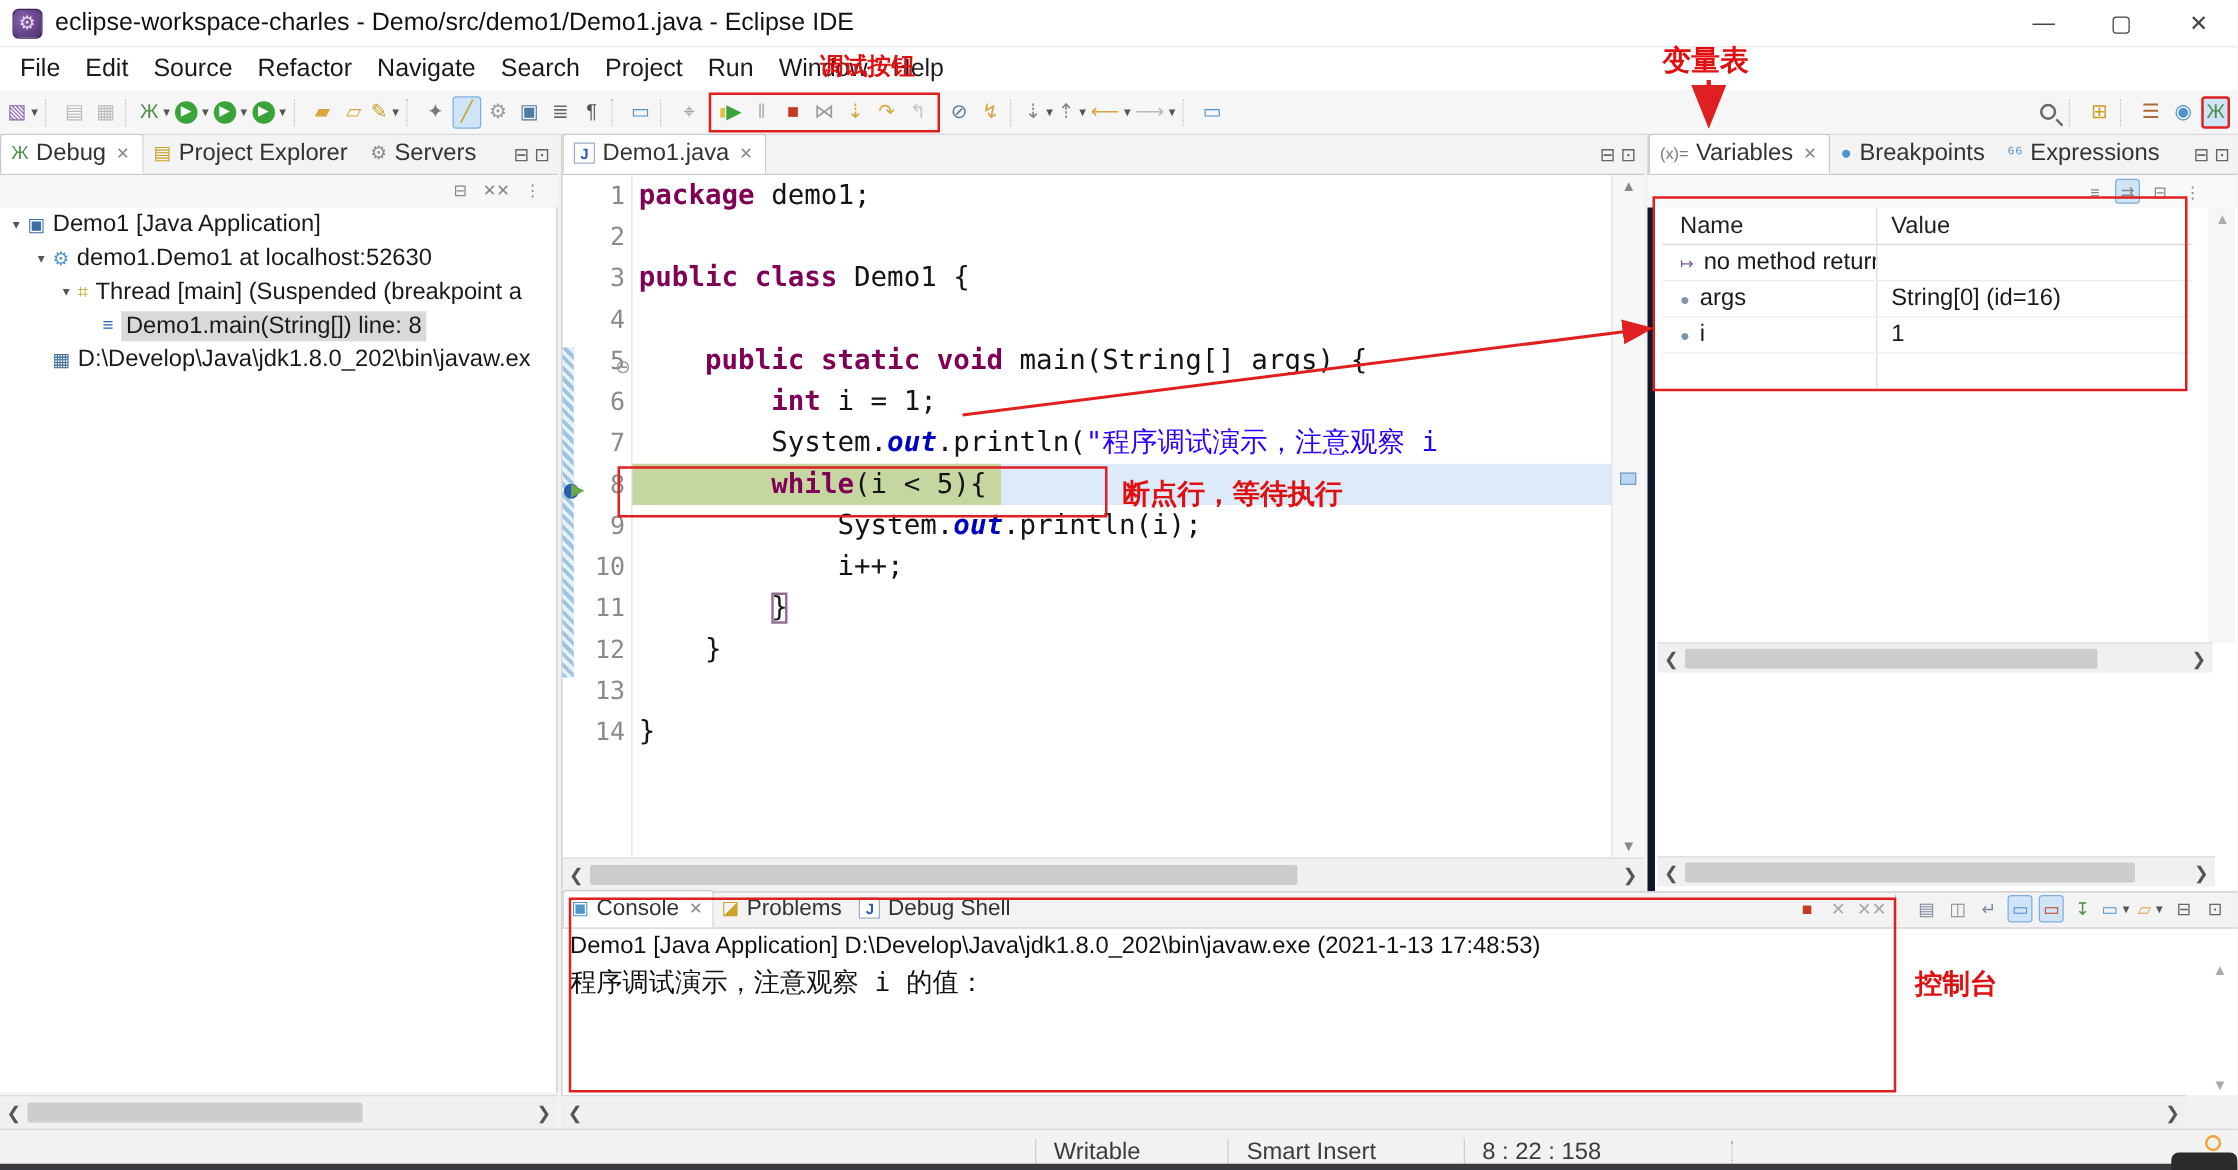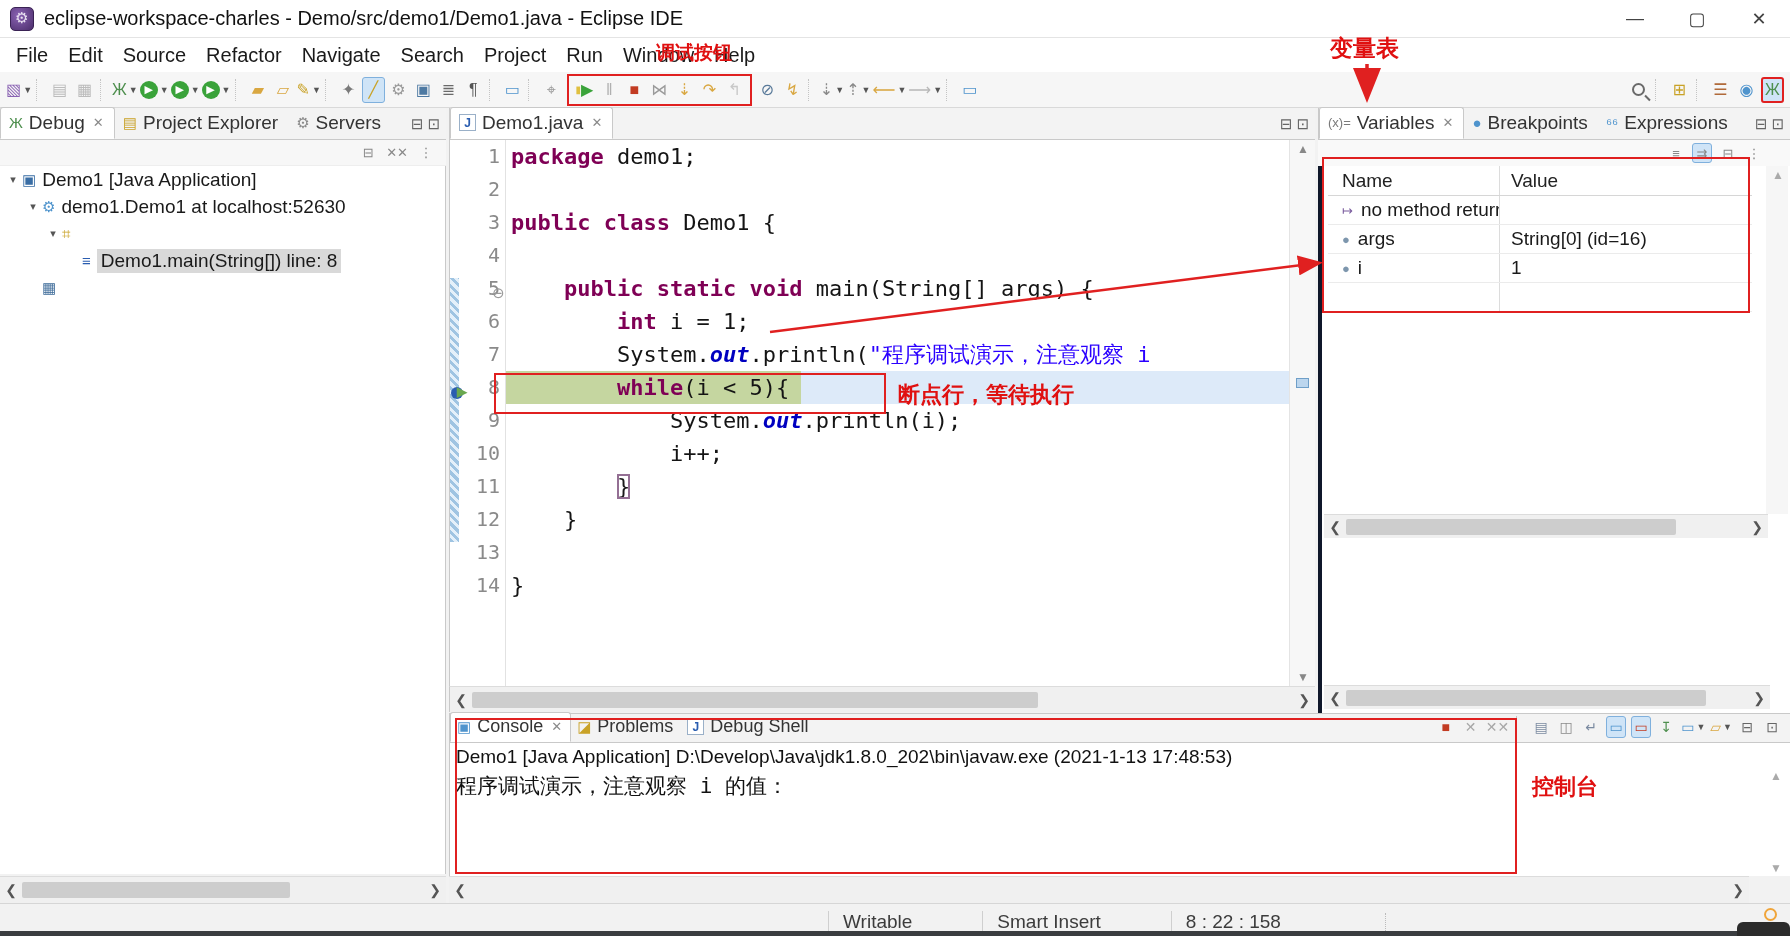--- a/index.html
+++ b/index.html
@@ -75,21 +75,21 @@
   #fold-5 { left:492px; top:284px; color:#9a9a9a; font-size:15px; }
   #editor-vscroll { left:1289px; top:140px; width:26px; height:546px; background:#f7f7f7; border-left:1px solid #e4e4e4; }
   #editor-vscroll .up { position:absolute; top:2px; left:7px; color:#888; font-size:12px; }
   #editor-vscroll .down { position:absolute; bottom:2px; left:7px; color:#888; font-size:12px; }
   #ov-marker { position:absolute; left:6px; top:238px; width:13px; height:10px; background:#bcd6ee; border:1px solid #6f9fc8; }
   #editor-hscroll { left:449px; top:686px; width:866px; height:26px; border-left:1px solid #c9c9c9; }
 
   
   #right-tabs { left:1318px; top:108px; width:472px; height:32px; border-left:1px solid #c9c9c9; }
   #right-toolbar { left:1318px; top:140px; width:472px; height:26px; background:#f9f9f9; display:flex; justify-content:flex-end; align-items:center; gap:6px; padding-right:26px; color:#888; font-size:14px; }
-  #right-body { left:1318px; top:166px; width:472px; height:547px; background:#fff; border-left:4px solid #0f172a; }
+  #right-body { left:1318px; top:166px; width:472px; height:547px; background:#fff; border-left:6px solid #0f172a; }
   #vars-table { position:absolute; left:6px; top:0px; width:424px; }
   .vrow { height:29px; display:flex; align-items:center; border-bottom:1px solid #ebebeb; font-size:19px; position:relative; }
   .vrow.head { height:30px; border-bottom:1px solid #d6d6d6; color:#222; }
   .vrow .coldiv { position:absolute; left:171px; top:0; bottom:0; width:1px; background:#dcdcdc; }
   .vrow .nm { padding-left:14px; display:flex; align-items:center; gap:8px; width:171px; overflow:hidden; white-space:nowrap; }
   .vrow .vl { padding-left:12px; white-space:nowrap; }
   .vico { font-size:13px; }
   #vars-vscroll { position:absolute; right:2px; top:0; width:22px; height:348px; background:#f6f6f6; }
   #vars-hscroll { position:absolute; left:2px; top:348px; width:444px; height:24px; }
   #detail-hscroll { position:absolute; left:2px; top:519px; width:446px; height:24px; }
@@ -315,29 +315,31 @@
       <span class="lbl">Demo1 [Java Application]</span>
     </div>
     <div class="tree-row" style="padding-left: 26px;">
       <span class="chev">▾</span>
       <span class="nico" style="color: rgb(79, 148, 205);">⚙</span>
       <span class="lbl">demo1.Demo1 at localhost:52630</span>
     </div>
     <div class="tree-row" style="padding-left: 46px;">
       <span class="chev">▾</span>
       <span class="nico" style="color: rgb(201, 162, 39);">⌗</span>
+      <span class="lbl">Thread [main] (Suspended (breakpoint a</span>
     </div>
     <div class="tree-row" style="padding-left: 66px;">
       <span class="chev"></span>
       <span class="nico" style="color: rgb(42, 93, 176);">≡</span>
       <span class="lbl selected">Demo1.main(String[]) line: 8</span>
     </div>
     <div class="tree-row" style="padding-left: 26px;">
       <span class="chev"></span>
       <span class="nico" style="color: rgb(61, 107, 153);">▦</span>
+      <span class="lbl">D:\Develop\Java\jdk1.8.0_202\bin\javaw.ex</span>
     </div>
   </div>
 <div id="left-hscroll" class="abs hscroll">
   <span class="arrow">❮</span>
   <span class="thumb" style="width:268px"></span>
   <span class="arrow" style="margin-left:auto">❯</span>
 </div>
 
 <div id="editor-tabs" class="abs tab-row">
   <div class="vtab active">

